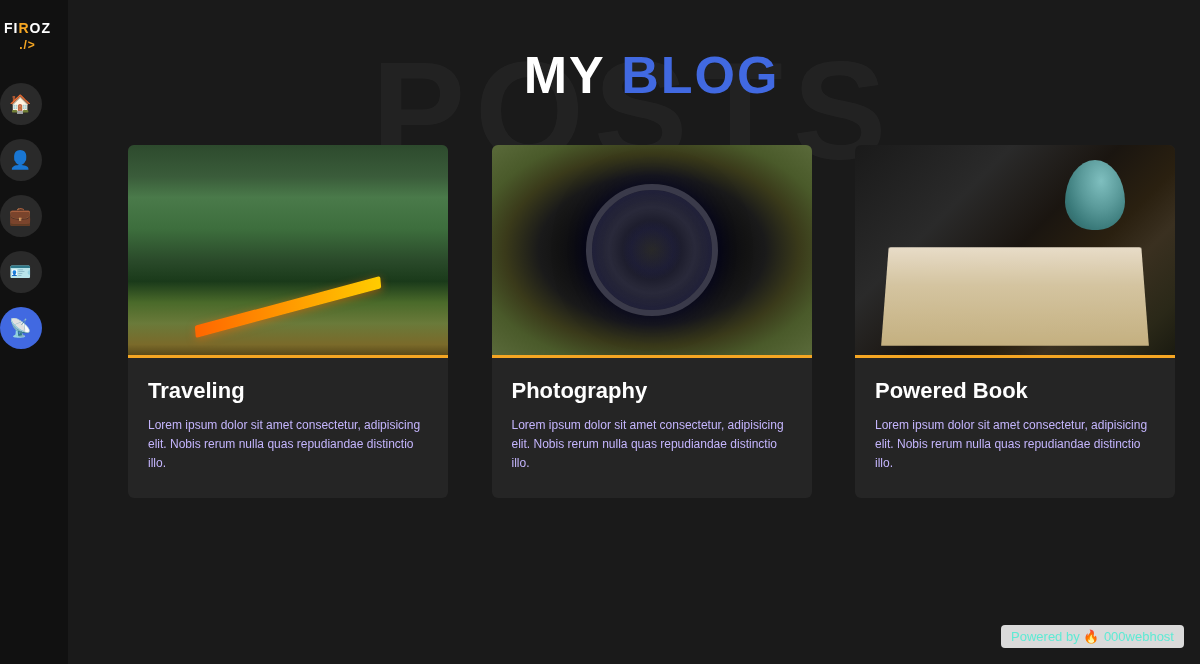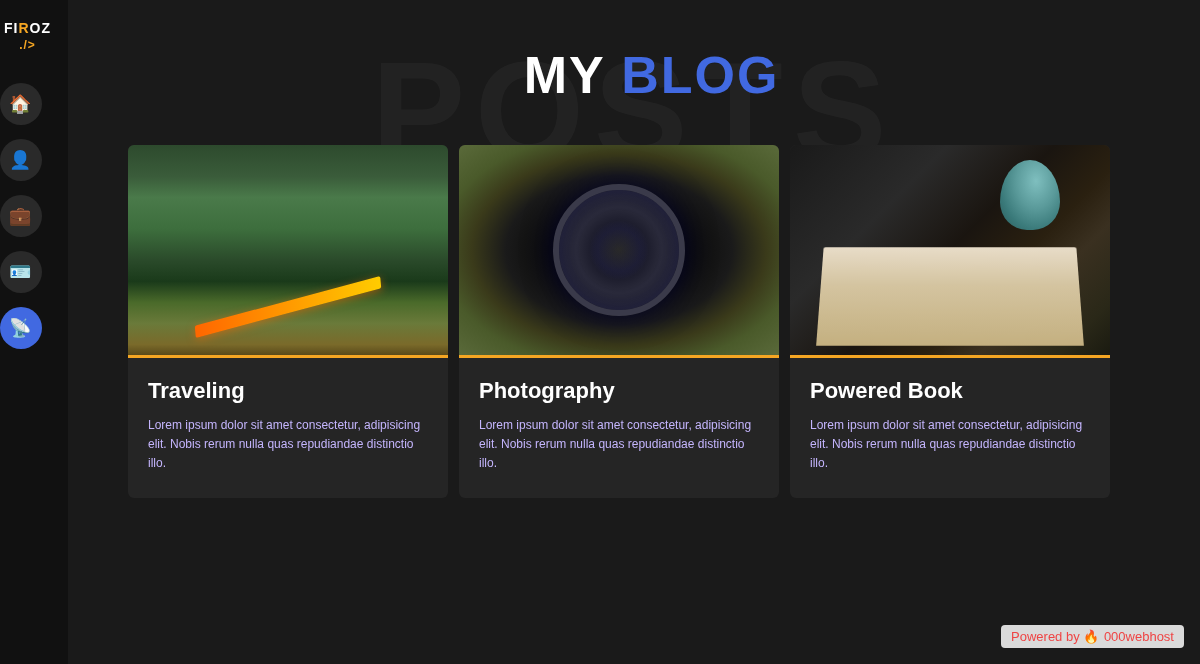--- a/index.html
+++ b/index.html
@@ -98,21 +98,21 @@
     .page-title .blog { color: #4169e1; }
 
     
     .cards-container {
       display: flex;
       gap: 11px;
       z-index: 1;
       position: relative;
       margin-bottom: 30px;
       width: 100%;
-      justify-content: flex-start;
+      justify-content: space-between;
     }
 
     .card {
       background-color: #252525;
       border-radius: 6px;
       overflow: hidden;
       width: 320px;
       flex-shrink: 0;
     }
 
@@ -294,21 +294,21 @@
       color: #333;
       font-size: 11px;
       padding: 4px 10px;
       border-radius: 4px;
       display: flex;
       align-items: center;
       gap: 4px;
       z-index: 10;
     }
 
-    .powered-by span { color: #ef4444; font-size: 13px; }
+    .powered-by span { color: #5eead4; font-size: 13px; }
   </style>
 </head>
 <body>
 
 <div class="sidebar">
   <div class="logo">
     <span>FI</span><span class="r">R</span><span>OZ</span><br>
     <span class="slash">./&gt;</span>
   </div>
 

